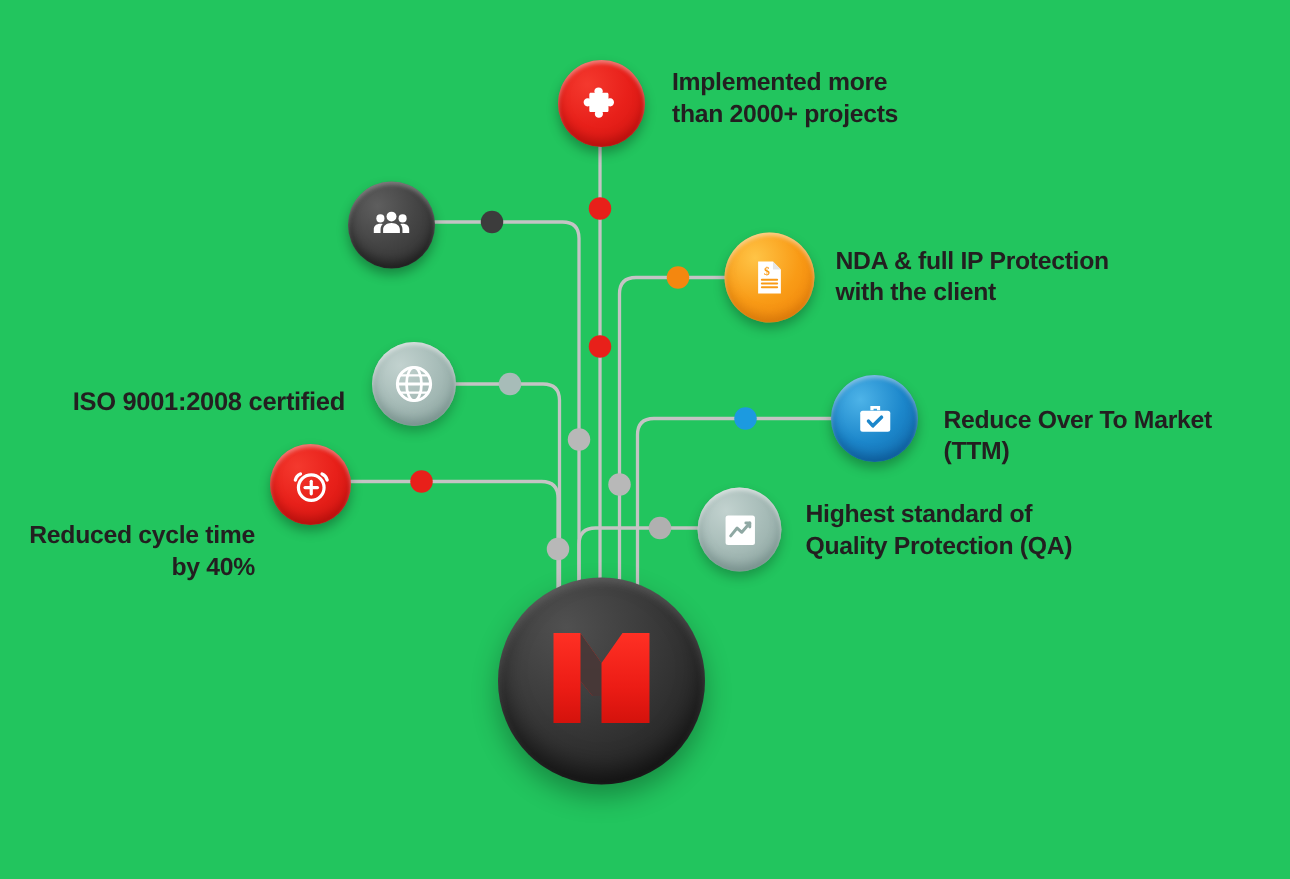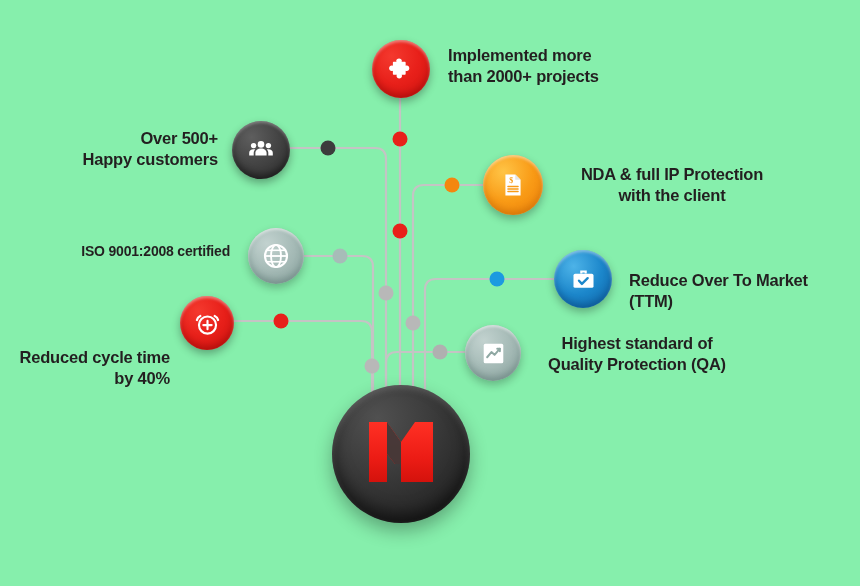--- a/index.html
+++ b/index.html
@@ -10,21 +10,21 @@
     width: 860px;
     height: 586px;
     background: #f7f7f7;
     font-family: "Liberation Sans", sans-serif;
     overflow: hidden;
   }
   #infographic {
     position: relative;
     width: 860px;
     height: 586px;
-    background: #86efac;
+    background: #22c55e;
   }
   #connector-layer {
     position: absolute;
     left: 0;
     top: 0;
     width: 860px;
     height: 586px;
   }
   .node {
     position: absolute;
@@ -41,21 +41,21 @@
   .label {
     position: absolute;
     font-weight: bold;
     color: #231f20;
     letter-spacing: -0.2px;
     line-height: 1.28;
     white-space: pre-line;
   }
   .label.right-align { text-align: right; }
   .label.left-align  { text-align: left; }
-  .label.center-align{ text-align: center; }
+  .label.center-align{ text-align: left; }
 
   
   #node-projects {
     left: 372px; top: 40px; width: 58px; height: 58px;
     background: radial-gradient(circle at 34% 28%, #f4392e 0%, #e8201a 48%, #cf130f 100%);
     box-shadow: inset 0 2px 3px rgba(255,255,255,0.42),
                 inset 0 -4px 7px rgba(120,0,0,0.40),
                 0 4px 8px rgba(0,0,0,0.30);
   }
   #node-customers {
@@ -105,21 +105,21 @@
     background: radial-gradient(circle at 33% 24%, #505050 0%, #3c3c3c 38%, #2b2b2b 68%, #171717 100%);
     box-shadow: inset 0 3px 6px rgba(255,255,255,0.18),
                 inset 0 -8px 16px rgba(0,0,0,0.55),
                 0 8px 18px rgba(0,0,0,0.30);
   }
   #node-hub .node-icon { transform: translateY(-2px); }
 
   
   #label-projects  { left: 448px; top: 45px;  width: 200px; font-size: 16.5px; }
   #label-customers { left: 58px;  top: 128px; width: 160px; font-size: 16.5px; }
-  #label-iso       { left: 40px;  top: 243px; width: 190px; font-size: 14px; }
+  #label-iso       { left: 40px;  top: 257px; width: 190px; font-size: 17px; }
   #label-cycle     { left: 10px;  top: 303px; width: 160px; font-size: 16.5px; margin-top: 44px; }
   #label-nda       { left: 557px; top: 164px; width: 230px; font-size: 16.5px; }
   #label-ttm       { left: 629px; top: 270px; width: 215px; font-size: 16.5px; }
   #label-qa        { left: 537px; top: 333px; width: 200px; font-size: 16.5px; }
 </style>
 </head>
 <body>
 
 <div id="infographic">
 
@@ -169,22 +169,20 @@
       <svg width="28" height="28" viewBox="0 0 28 28" fill="#ffffff" xmlns="http://www.w3.org/2000/svg">
         <circle cx="14" cy="8.4" r="3.3"></circle>
         <circle cx="6.6" cy="9.6" r="2.7"></circle>
         <circle cx="21.4" cy="9.6" r="2.7"></circle>
         <path d="M14 12.6c-3.3 0-5.6 1.9-5.6 4.4v2.4h11.2v-2.4c0-2.5-2.3-4.4-5.6-4.4z"></path>
         <path d="M6.6 13.2c-2.6 0-4.4 1.5-4.4 3.5v2.7h4.5v-2.4c0-1.4.5-2.7 1.5-3.6-.5-.1-1-.2-1.6-.2z"></path>
         <path d="M21.4 13.2c-.6 0-1.1.1-1.6.2 1 .9 1.5 2.2 1.5 3.6v2.4h4.5v-2.7c0-2-1.8-3.5-4.4-3.5z"></path>
       </svg>
     </span>
   </div>
-  <div class="label right-align" id="label-customers">Over 500+
-Happy customers</div>
 
   <div class="node" id="node-iso">
     <span class="node-icon">
       <svg width="26" height="26" viewBox="0 0 24 24" xmlns="http://www.w3.org/2000/svg">
         <circle cx="12" cy="12" r="10.2" fill="none" stroke="#ffffff" stroke-width="1.9"></circle>
         <ellipse cx="12" cy="12" rx="4.6" ry="10.2" fill="none" stroke="#ffffff" stroke-width="1.7"></ellipse>
         <line x1="1.8" y1="12" x2="22.2" y2="12" stroke="#ffffff" stroke-width="1.7"></line>
         <line x1="3.3" y1="6.7" x2="20.7" y2="6.7" stroke="#ffffff" stroke-width="1.5"></line>
         <line x1="3.3" y1="17.3" x2="20.7" y2="17.3" stroke="#ffffff" stroke-width="1.5"></line>
       </svg>

